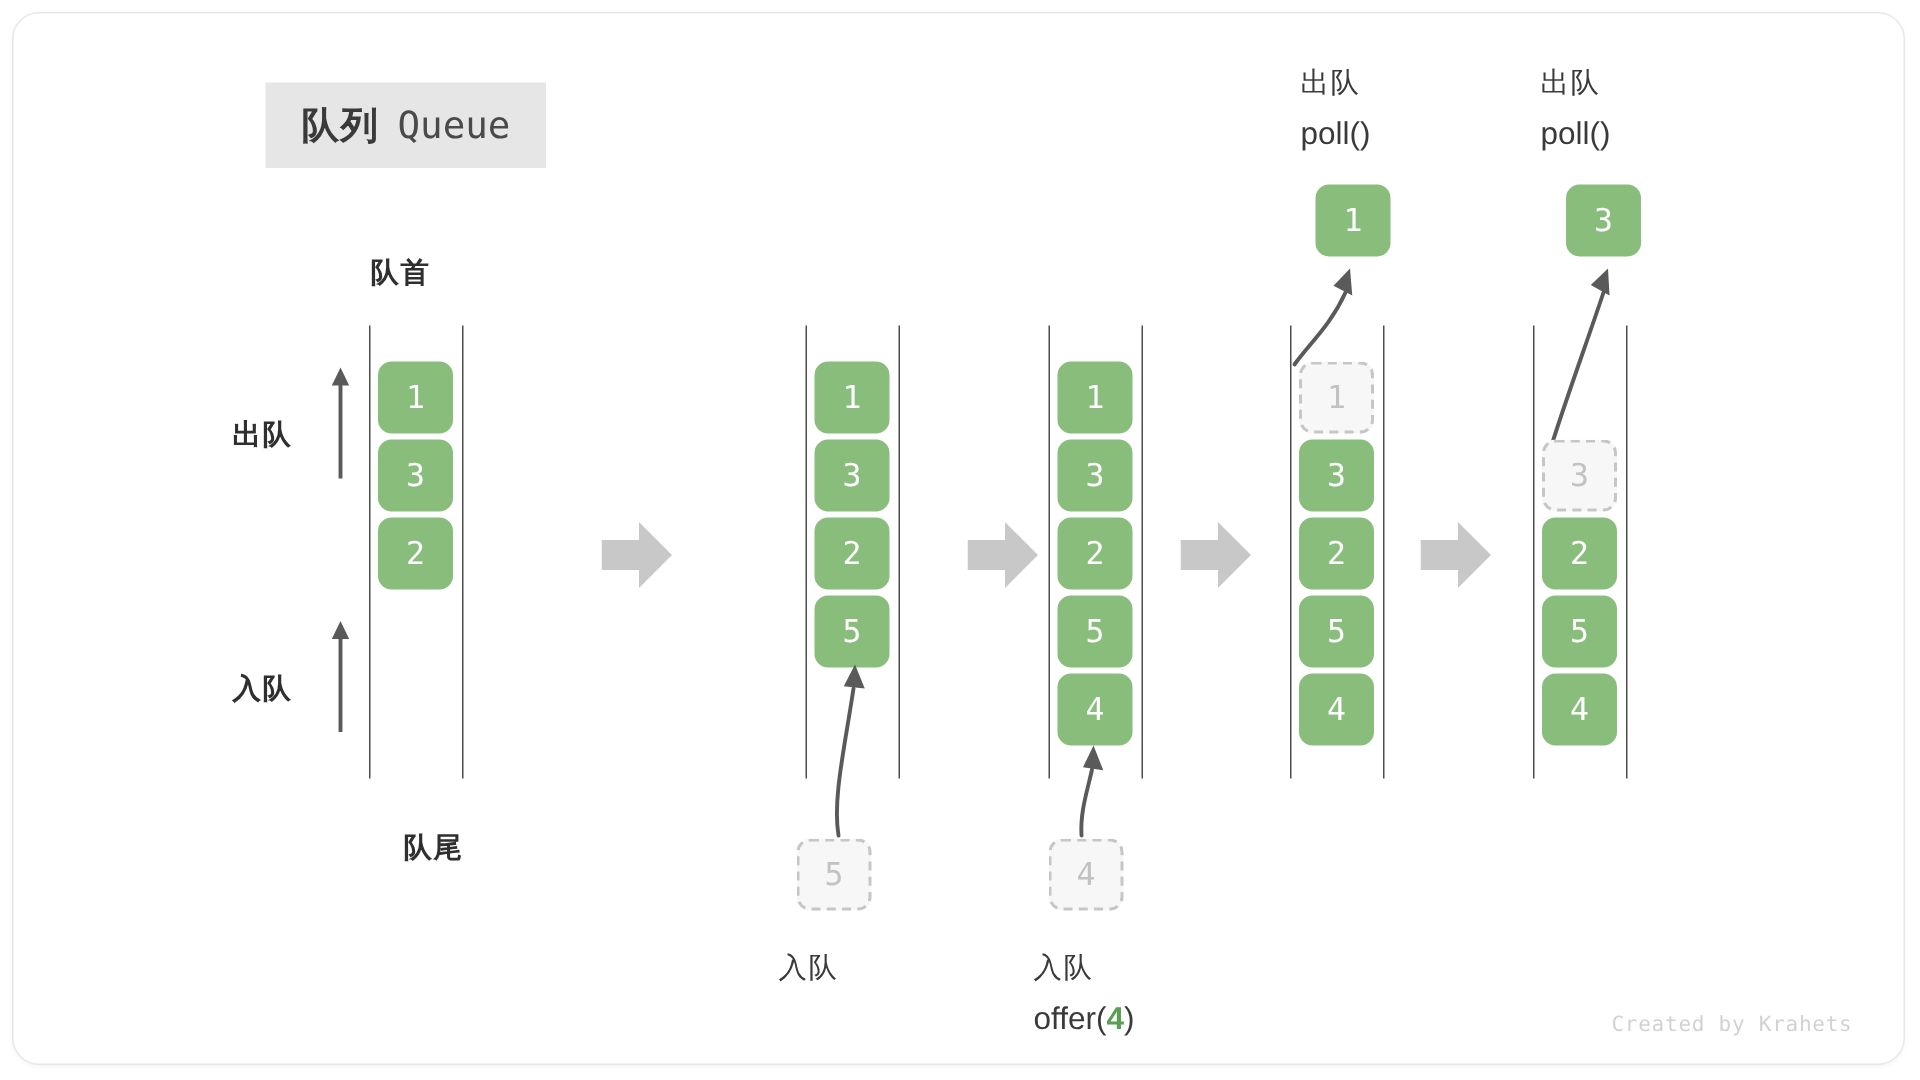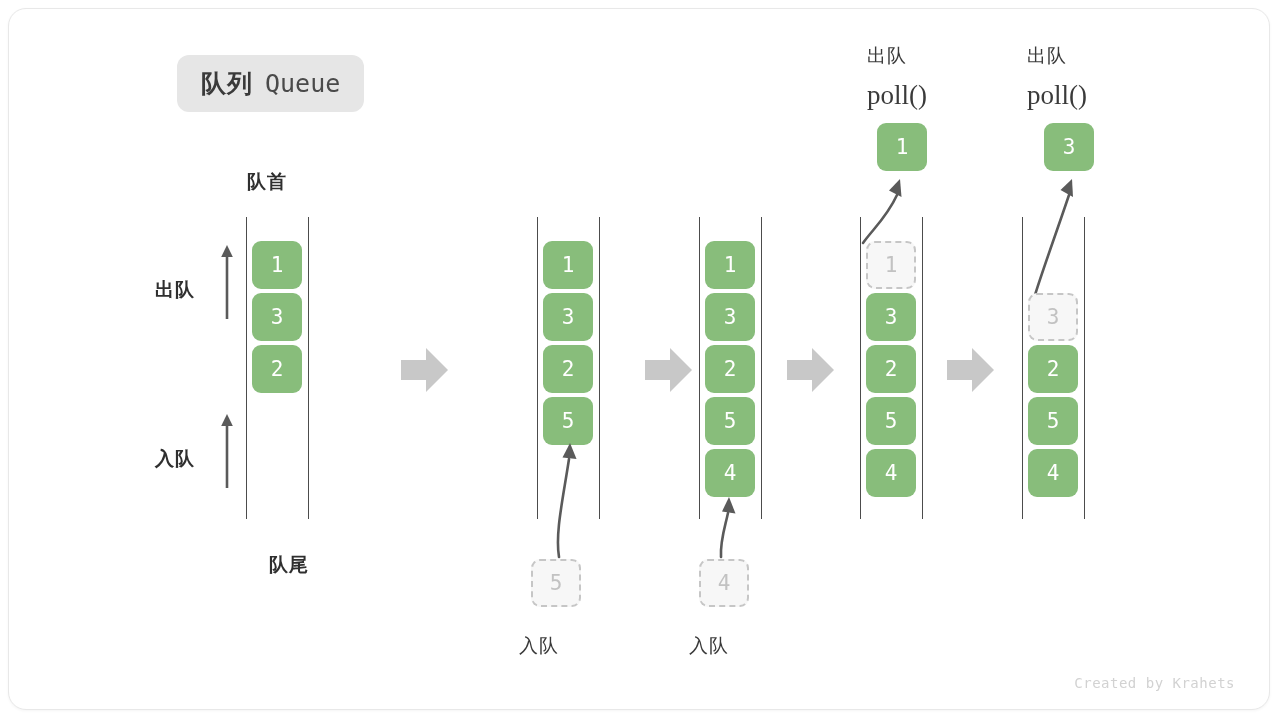--- a/index.html
+++ b/index.html
@@ -27,21 +27,21 @@
     overflow: hidden;
   }
 
   
   .title-badge {
     position: absolute;
     left: 168px;
     top: 46px;
     padding: 12px 24px;
     background: #e6e6e6;
-    border-radius: 12px;
+    border-radius: 0;
     display: flex;
     align-items: baseline;
     gap: 12px;
     white-space: nowrap;
   }
   .title-cn {
     font-size: 25px;
     font-weight: bold;
     color: #3a3a3a;
     letter-spacing: 1px;
@@ -66,22 +66,22 @@
     text-align: left;
     white-space: nowrap;
     line-height: 1.75;
   }
   .op-label .op-cn {
     font-size: 19px;
     color: #3a3a3a;
     letter-spacing: 1px;
   }
   .op-label .op-code {
-    font-family: Liberation Serif, serif;
-    font-size: 27px;
+    font-family: Liberation Sans, sans-serif;
+    font-size: 21px;
     color: #3a3a3a;
   }
   .op-label .op-arg { color: #5a9e52; font-weight: bold; }
 
   
   .queue {
     position: absolute;
   }
   .rail {
     position: absolute;
@@ -219,20 +219,21 @@
     <div class="cell solid" style="left:6px; top:232px;">4</div>
   </div>
 
   <div class="cell ghost" style="position:absolute; left:690px; top:550px;">4</div>
   <svg class="motion" style="left:700px; top:486px;" width="36" height="64" viewBox="0 0 36 64">
     <path d="M 12,62 C 11,46 16,32 19,18" stroke="#5a5a5a" stroke-width="2.6" fill="none" stroke-linecap="round"></path>
     <polygon points="20,2 13,16.5 26.5,18.5" fill="#5a5a5a"></polygon>
   </svg>
   <div class="op-label" style="left:680px; top:620px;">
     <div class="op-cn">入队</div>
+    <div class="op-code"><span>offer(</span><span class="op-arg">4</span><span>)</span></div>
   </div>
 
   <svg class="step-arrow" style="left:778px; top:338px;" width="48" height="46" viewBox="0 0 48 46">
     <polygon points="0,13 25,13 25,1 47,23 25,45 25,33 0,33" fill="#c8c8c8"></polygon>
   </svg>
 
   <div class="op-label" style="left:858px; top:30px;">
     <div class="op-cn">出队</div>
     <div class="op-code">poll()</div>
   </div>

